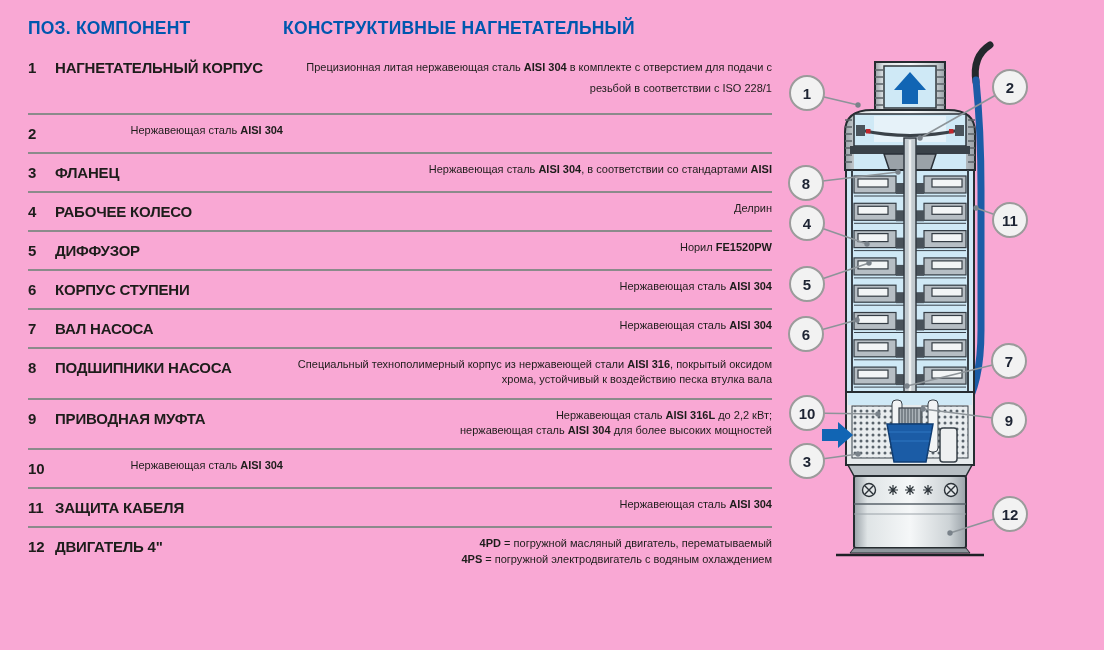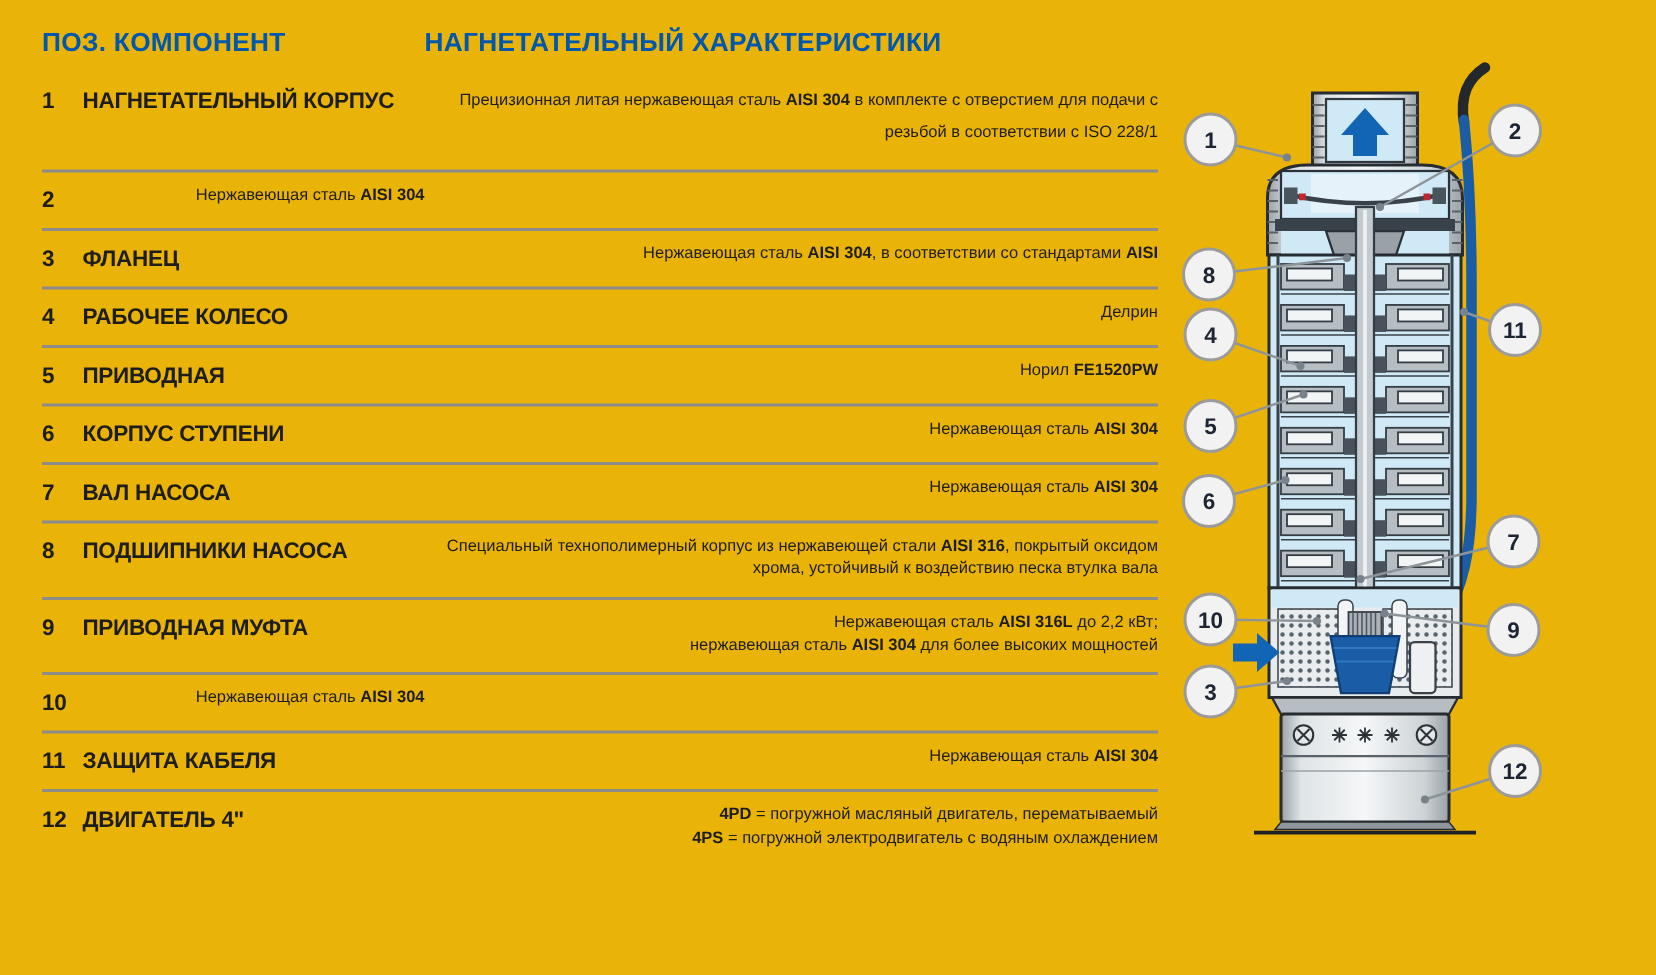--- a/index.html
+++ b/index.html
@@ -1,21 +1,21 @@
 <!DOCTYPE html>
 <html style="--accent: #0057ae; --text: #1d1d1b; --rule: #8b8b8b; --callout-num: #1d2433; --callout-fill: #f2f2f2; --callout-border: #9b9b9b; --leader: #8d9499; --arrow: #1165b4; --cable: #1b5ca6; --lb: #cfe9f6; --outline: #262c31;"><head>
 <meta charset="utf-8">
 <style>
   :root{
     --accent:#0057ae; --text:#1d1d1b; --rule:#8b8b8b;
     --callout-num:#1d2433; --callout-fill:#f2f2f2; --callout-border:#9b9b9b;
     --leader:#8d9499; --arrow:#1165b4; --cable:#1b5ca6; --lb:#cfe9f6; --outline:#262c31;
   }
   html,body{margin:0;padding:0;background:#fff;}
-  .doc{position:relative;width:1104px;height:650px;background:#eab308;overflow:hidden;
+  .doc{position:relative;width:1104px;height:650px;background:#f9a8d4;overflow:hidden;
        font-family:"Liberation Sans",sans-serif;color:var(--text);}
   .comp-table{position:absolute;left:28px;top:18px;width:744px;}
   .thead{display:grid;grid-template-columns:255px 1fr;margin-bottom:10px;}
   .thead>div{font-size:17.5px;font-weight:bold;color:var(--accent);letter-spacing:.2px;}
   .tbody .trow{display:grid;grid-template-columns:27px 228px 1fr;
        border-bottom:2px solid var(--rule);padding:8px 0 10px;}
   .tbody .trow:last-child{border-bottom:none;}
   .num,.comp{font-weight:bold;font-size:15px;padding-top:2px;letter-spacing:-.2px;}
   .comp{padding-right:8px;}
   .desc{font-size:11px;line-height:1.45;text-align:right;}
@@ -29,21 +29,21 @@
   .arr{fill:var(--arrow);}
 </style>
 </head>
 <body>
 
 <div class="doc">
 
   <div class="comp-table">
     <div class="thead">
       <div>ПОЗ. КОМПОНЕНТ</div>
-      <div>НАГНЕТАТЕЛЬНЫЙ ХАРАКТЕРИСТИКИ</div>
+      <div>КОНСТРУКТИВНЫЕ НАГНЕТАТЕЛЬНЫЙ</div>
     </div>
     <div class="tbody">
         <div class="trow">
           <div class="num">1</div>
           <div class="comp">НАГНЕТАТЕЛЬНЫЙ КОРПУС</div>
           <div class="desc"><span>Прецизионная литая нержавеющая сталь </span><b>AISI 304</b><span> в комплекте с отверстием для подачи с резьбой в соответствии с ISO 228/1</span></div>
         </div>
         <div class="trow">
           <div class="num">2</div>
           <div class="desc"><span>Нержавеющая сталь </span><b>AISI 304</b></div>
@@ -53,21 +53,21 @@
           <div class="comp">ФЛАНЕЦ</div>
           <div class="desc"><span>Нержавеющая сталь </span><b>AISI 304</b><span>, в соответствии со стандартами </span><b>AISI</b></div>
         </div>
         <div class="trow">
           <div class="num">4</div>
           <div class="comp">РАБОЧЕЕ КОЛЕСО</div>
           <div class="desc"><span>Делрин</span></div>
         </div>
         <div class="trow">
           <div class="num">5</div>
-          <div class="comp">ПРИВОДНАЯ</div>
+          <div class="comp">ДИФФУЗОР</div>
           <div class="desc"><span>Норил </span><b>FE1520PW</b></div>
         </div>
         <div class="trow">
           <div class="num">6</div>
           <div class="comp">КОРПУС СТУПЕНИ</div>
           <div class="desc"><span>Нержавеющая сталь </span><b>AISI 304</b></div>
         </div>
         <div class="trow">
           <div class="num">7</div>
           <div class="comp">ВАЛ НАСОСА</div>

